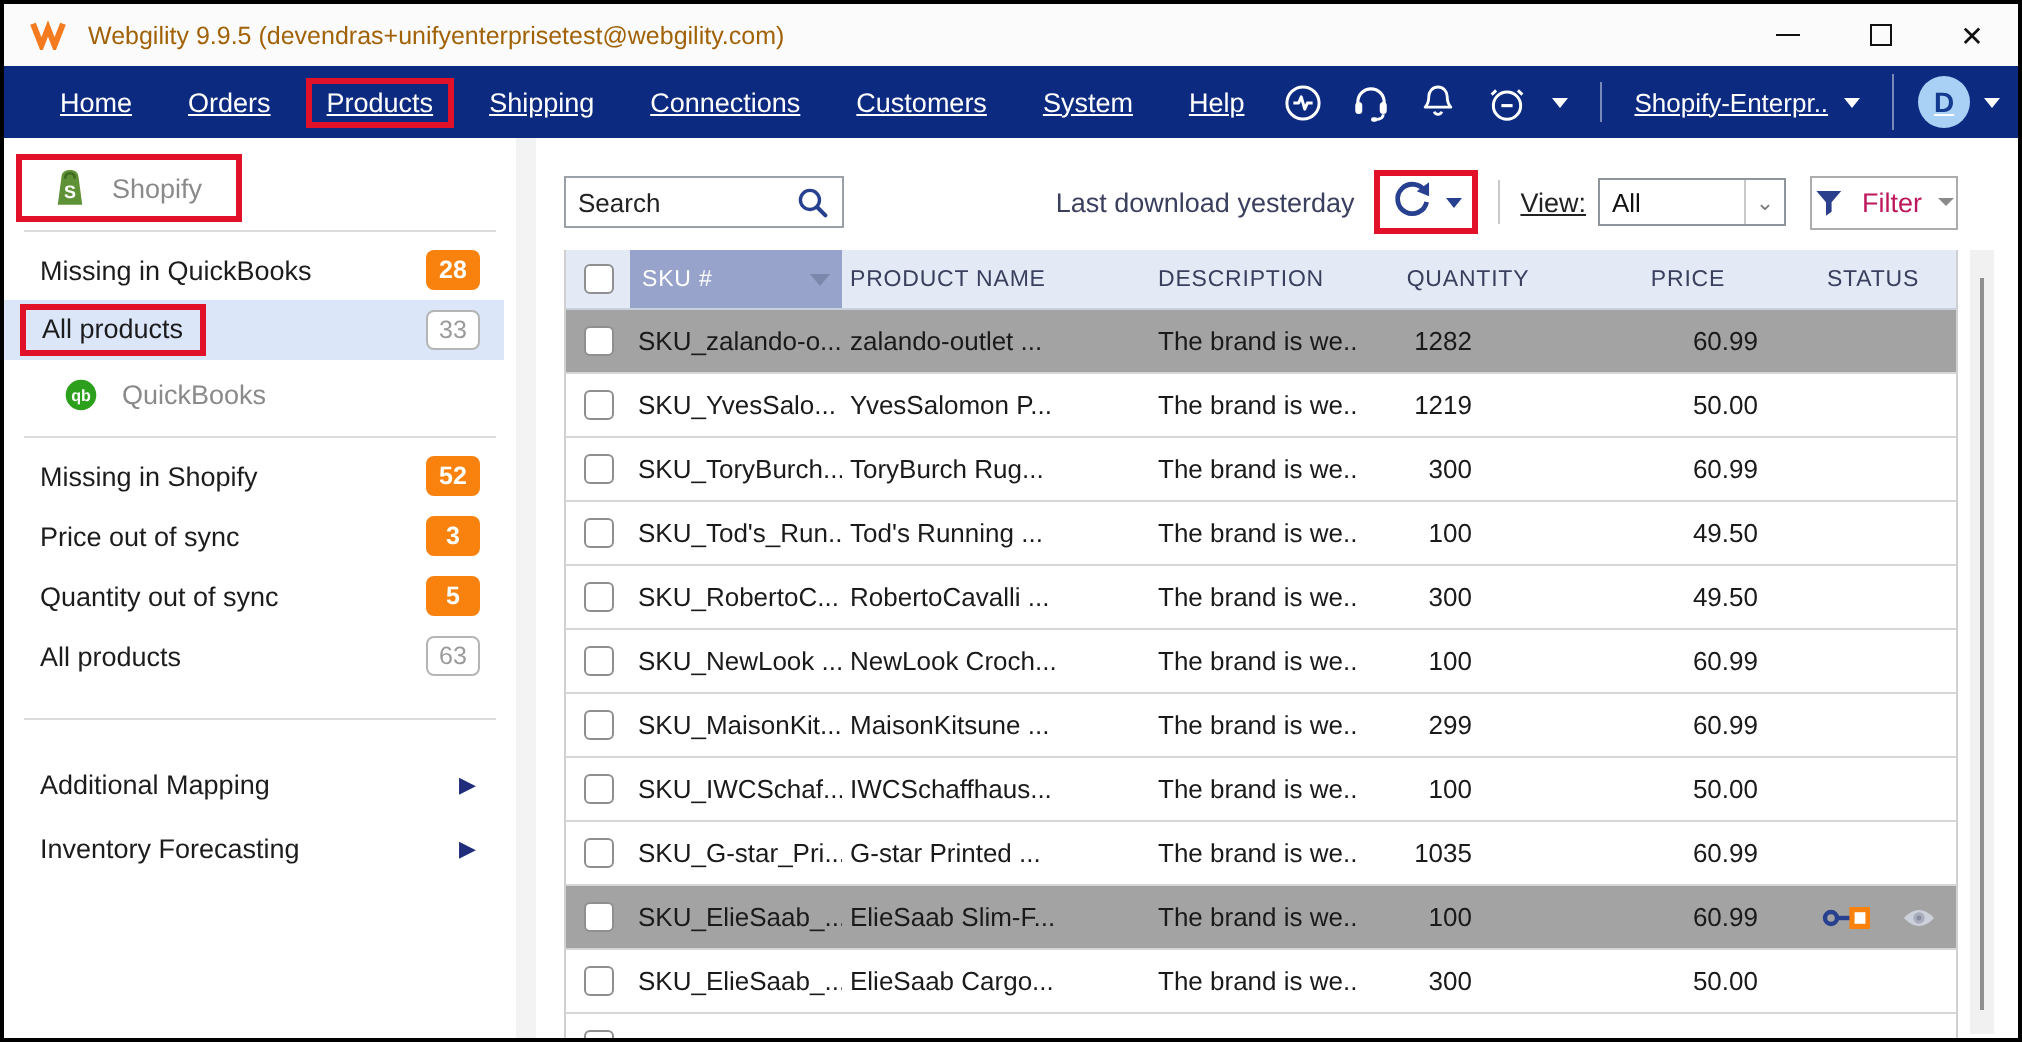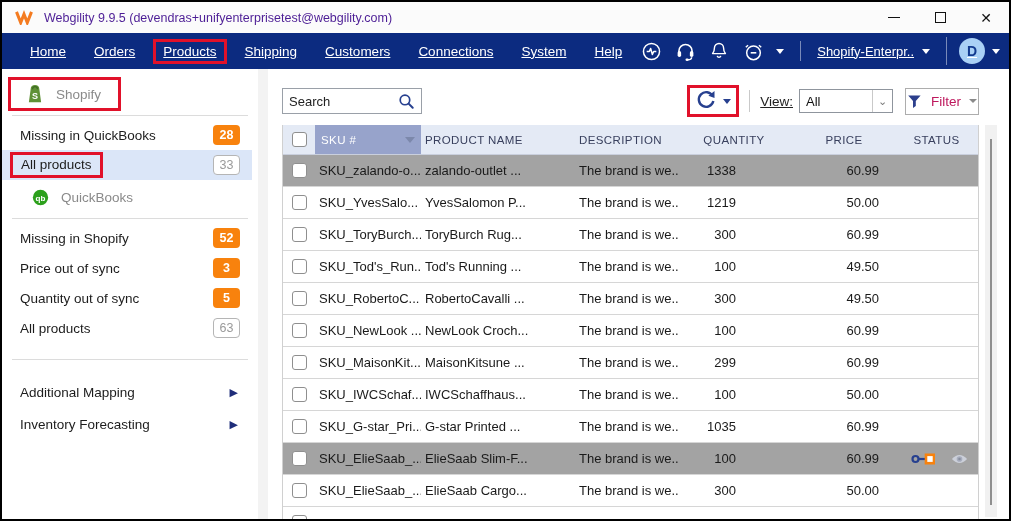--- a/index.html
+++ b/index.html
@@ -5,21 +5,21 @@
   * { margin:0; padding:0; box-sizing:border-box; }
   html,body { width:1011px; height:521px; font-family:"Liberation Sans", sans-serif; background:#fff; }
   .window {
     position:relative; width:1011px; height:521px;
     border:2px solid #000; background:#fff; overflow:hidden;
     display:flex; flex-direction:column;
   }
   
   .titlebar { height:31px; background:#fbfbfb; display:flex; align-items:center; padding-left:12px; flex:0 0 31px; }
   .logo-w { width:22px; height:16px; margin-right:8px; display:flex; align-items:center; }
-  .title-text { font-size:12.5px; color:#4c1d95; }
+  .title-text { font-size:12.5px; color:#a16207; }
   .win-controls { margin-left:auto; display:flex; align-items:center; height:100%; }
   .win-btn { width:46px; height:100%; display:flex; align-items:center; justify-content:center; cursor:default; }
   .glyph-min { width:12px; border-top:1.6px solid #111; display:block; }
   .glyph-max { width:11px; height:11px; border:1.5px solid #111; display:block; }
   .glyph-close { font-size:14px; color:#111; line-height:1; }
   
   .navbar { height:36px; background:#0c2b80; display:flex; align-items:center; color:#fff; flex:0 0 36px; padding:0 10px 0 14px;text-decoration:underline; }
   .nav-left { display:flex; align-items:center; height:100%; }
   .nav-item { padding:5px 14px; font-size:13.5px; color:#fff; white-space:nowrap; }
   .nav-item.annotated { border:3px solid #e1112a; padding:2px 7px; margin:0 4px; }
@@ -115,22 +115,22 @@
         </span>
     </div>
   </div>
 
   <div class="navbar">
     <div class="nav-left">
         <div class="nav-item">Home</div>
         <div class="nav-item">Orders</div>
         <div class="nav-item annotated">Products</div>
         <div class="nav-item">Shipping</div>
+        <div class="nav-item">Connections</div>
         <div class="nav-item">Customers</div>
-        <div class="nav-item">Connections</div>
         <div class="nav-item">System</div>
         <div class="nav-item">Help</div>
       </div>
     <div class="nav-right">
       <span class="nav-icon">
         <svg viewBox="0 0 24 24" width="21" height="21">
             <circle cx="12" cy="12" r="9.2" fill="none" stroke="#fff" stroke-width="1.7"></circle>
             <polyline points="6.5,12 9.5,12 11,8.5 13,15.5 14.5,12 17.5,12" fill="none" stroke="#fff" stroke-width="1.7" stroke-linejoin="round"></polyline>
           </svg>
       </span>
@@ -240,20 +240,21 @@
         <div class="search-box">
           <input type="text" placeholder="Search" style="">
           <span style="display:flex;">
             <svg viewBox="0 0 20 20" width="17" height="17">
                 <circle cx="8.2" cy="8.2" r="5.6" fill="none" stroke="#27408f" stroke-width="2"></circle>
                 <line x1="12.5" y1="12.5" x2="17.3" y2="17.3" stroke="#27408f" stroke-width="2.4" stroke-linecap="round"></line>
               </svg>
           </span>
         </div>
         <div class="toolbar-right">
+          <span class="last-download">Last download yesterday</span>
           <span class="refresh-wrap">
             <span style="display:flex;">
               <svg viewBox="0 0 24 24" width="22" height="22">
                   <path d="M19.2 6.5 A8 8 0 1 0 20 12" fill="none" stroke="#27408f" stroke-width="2.6"></path>
                   <polygon points="21.3,1.2 21.3,8.8 14.6,6.2" fill="#27408f"></polygon>
                 </svg>
             </span>
             <span class="caret-navy"></span>
           </span>
           <span class="tb-divider"></span>
@@ -286,21 +287,21 @@
             <div class="cell col-price">PRICE</div>
             <div class="cell col-status">STATUS</div>
           </div>
           <div class="trow highlight">
             <div class="cell col-check">
               <span class="cbx"></span>
             </div>
             <div class="cell col-sku">SKU_zalando-o...</div>
             <div class="cell col-name">zalando-outlet ...</div>
             <div class="cell col-desc">The brand is we...</div>
-            <div class="cell col-qty">1338</div>
+            <div class="cell col-qty">1282</div>
             <div class="cell col-price">60.99</div>
             <div class="cell col-status"></div>
           </div>
           <div class="trow">
             <div class="cell col-check">
               <span class="cbx"></span>
             </div>
             <div class="cell col-sku">SKU_YvesSalo...</div>
             <div class="cell col-name">YvesSalomon P...</div>
             <div class="cell col-desc">The brand is we...</div>

